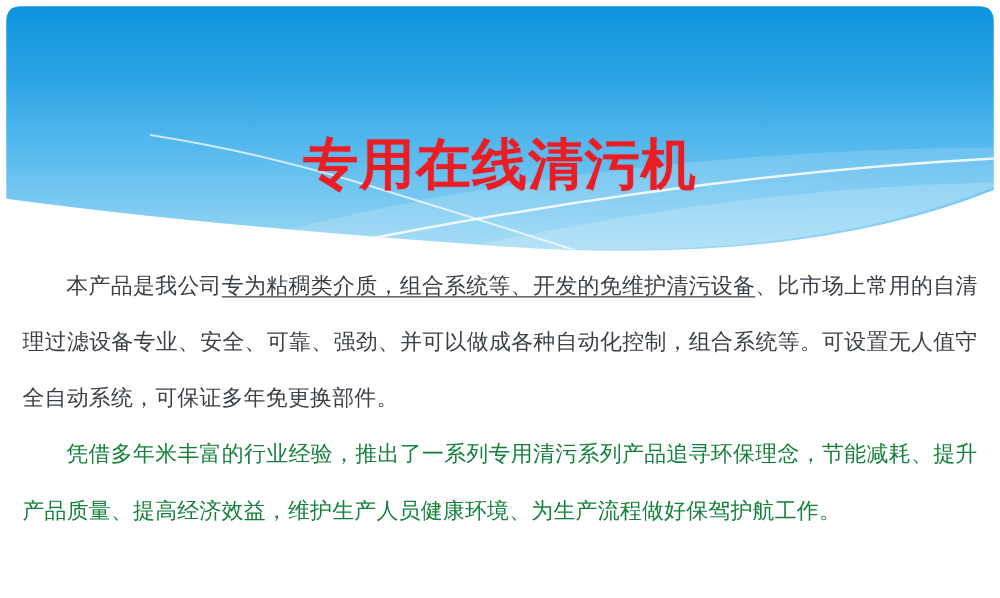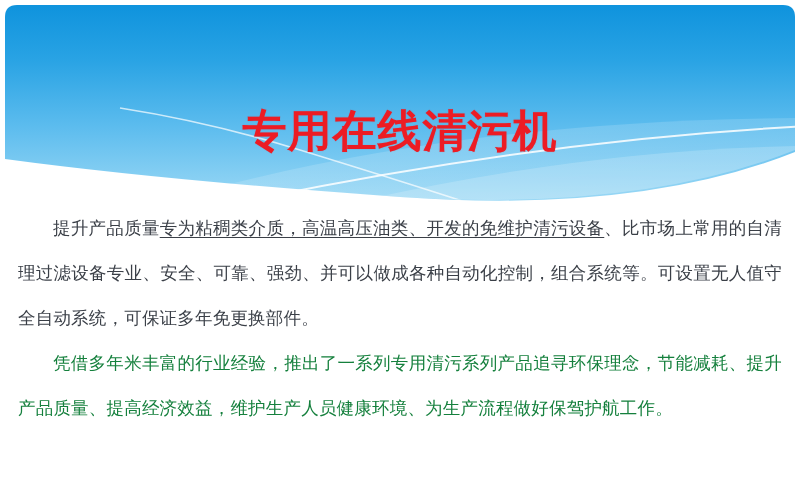--- a/index.html
+++ b/index.html
@@ -129,17 +129,17 @@
         <path d="M0,215 L800,215 L800,150
                  Q640,212 400,197
                  Q160,182 0,150 Z" fill="#ffffff" opacity="0"></path>
       </g>
     </svg>
 
     <div class="banner-title" style="color: rgb(236, 28, 36);">专用在线清污机</div>
   </div>
 
   <div class="body-copy">
-    <p class="para" style="color: rgb(58, 63, 71);"><span>提升产品质量</span><span class="u">专为粘稠类介质，高温高压油类、开发的免维护清污设备</span><span>、比市场上常用的自清理过滤设备专业、安全、可靠、强劲、并可以做成各种自动化控制，组合系统等。可设置无人值守全自动系统，可保证多年免更换部件。</span></p>
+    <p class="para" style="color: rgb(58, 63, 71);"><span>本产品是我公司</span><span class="u">专为粘稠类介质，组合系统等、开发的免维护清污设备</span><span>、比市场上常用的自清理过滤设备专业、安全、可靠、强劲、并可以做成各种自动化控制，组合系统等。可设置无人值守全自动系统，可保证多年免更换部件。</span></p>
     <p class="para" style="color: #15803d;"><span>凭借多年米丰富的行业经验，推出了一系列专用清污系列产品追寻环保理念，节能减耗、提升产品质量、提高经济效益，维护生产人员健康环境、为生产流程做好保驾护航工作。</span></p>
   </div>
 
 </div>
 
 </body></html>

